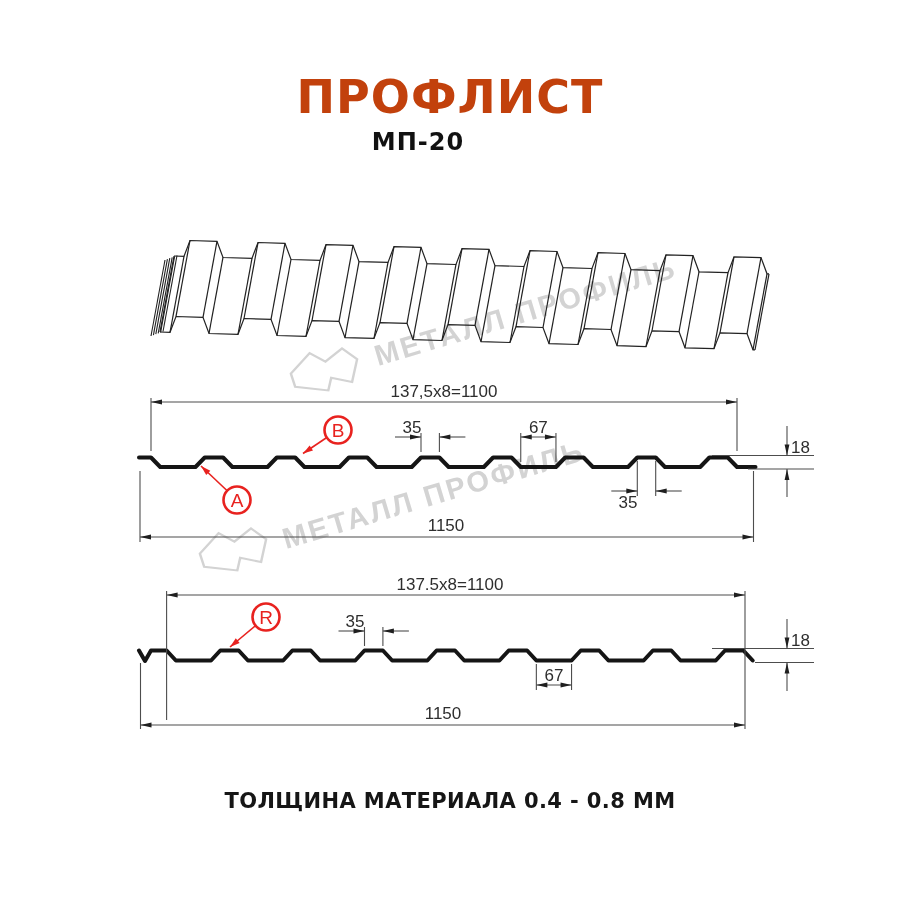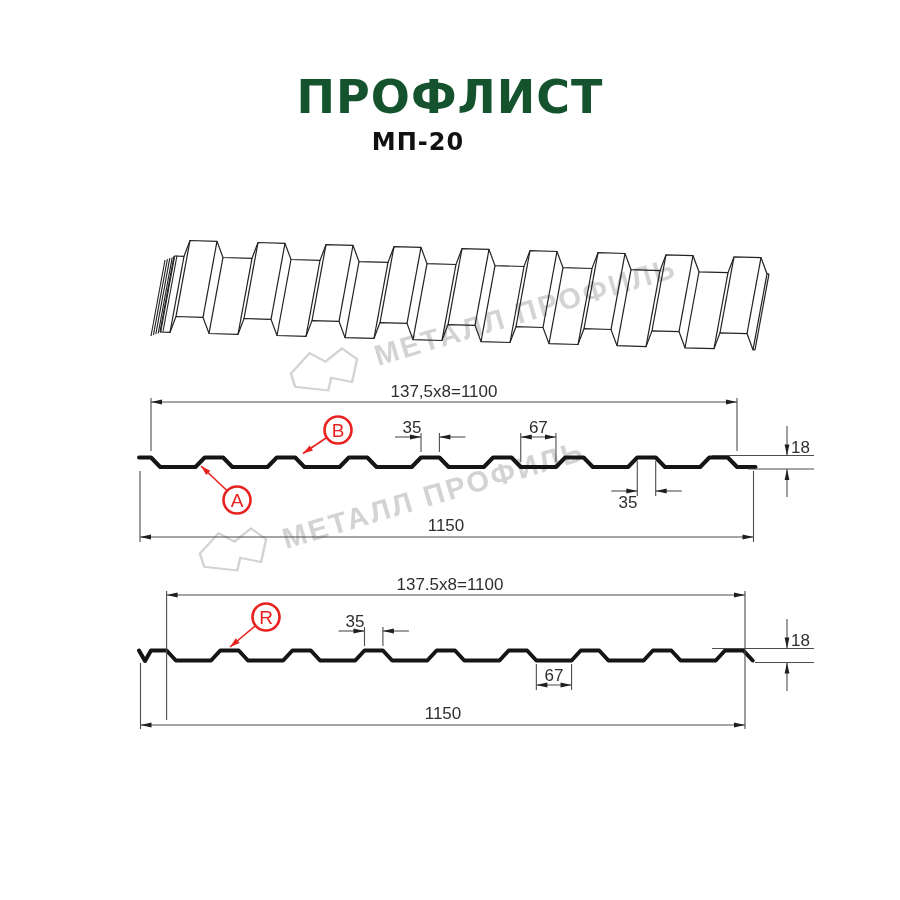--- a/index.html
+++ b/index.html
@@ -1,20 +1,20 @@
 <!DOCTYPE html>
 <html><head>
 <meta charset="utf-8">
 <style>
   html,body{margin:0;padding:0;background:#fff;}
   .page{position:relative;width:900px;height:900px;background:#ffffff;overflow:hidden;
         font-family:"Liberation Sans", sans-serif;}
   .title{position:absolute;left:0;top:70px;width:900px;text-align:center;
          font-family:"DejaVu Sans", sans-serif;font-size:46px;font-weight:800;
-         letter-spacing:1px;color:#14532d;}
+         letter-spacing:1px;color:#c2410c;}
   .subtitle{position:absolute;left:0;top:128px;width:836px;text-align:center;
          font-family:"DejaVu Sans", sans-serif;font-size:24px;font-weight:600;
          letter-spacing:1px;color:#111;}
   .caption{position:absolute;left:0;top:789px;width:900px;text-align:center;
          font-family:"DejaVu Sans", sans-serif;font-size:21px;font-weight:600;
          letter-spacing:0.4px;color:#161616;}
   svg{position:absolute;left:0;top:0;}
   svg text{font-family:"Liberation Sans", sans-serif;}
 </style>
 </head>
@@ -162,13 +162,14 @@
         <line x1="787" y1="691" x2="787" y2="662.5" stroke="#4d4d4d" stroke-width="1.1"></line>
         <path d="M0,0 L11,-2.4 L11,2.4 Z" transform="translate(787,648.5) rotate(-90)" fill="#1f1f1f"></path>
         <path d="M0,0 L11,-2.4 L11,2.4 Z" transform="translate(787,662.5) rotate(90)" fill="#1f1f1f"></path>
         <text x="791" y="646" text-anchor="start" font-size="17" fill="#2e2e2e">18</text>
         <line x1="255.62901272543542" y1="625.6424893954704" x2="230" y2="647" stroke="#e8221f" stroke-width="1.6"></line>
         <path d="M0,0 L10,-3 L10,3 Z" transform="translate(230,647) rotate(-39.8055710922652)" fill="#e8221f"></path>
         <circle cx="266" cy="617" r="13.5" fill="#fff" stroke="#e8221f" stroke-width="2.6"></circle>
         <text x="266" y="623.5" text-anchor="middle" font-size="19" fill="#e8221f">R</text>
       </g>
     </svg>
+  <div class="caption">ТОЛЩИНА МАТЕРИАЛА 0.4 - 0.8 ММ</div>
 </div>
 
 </body></html>

